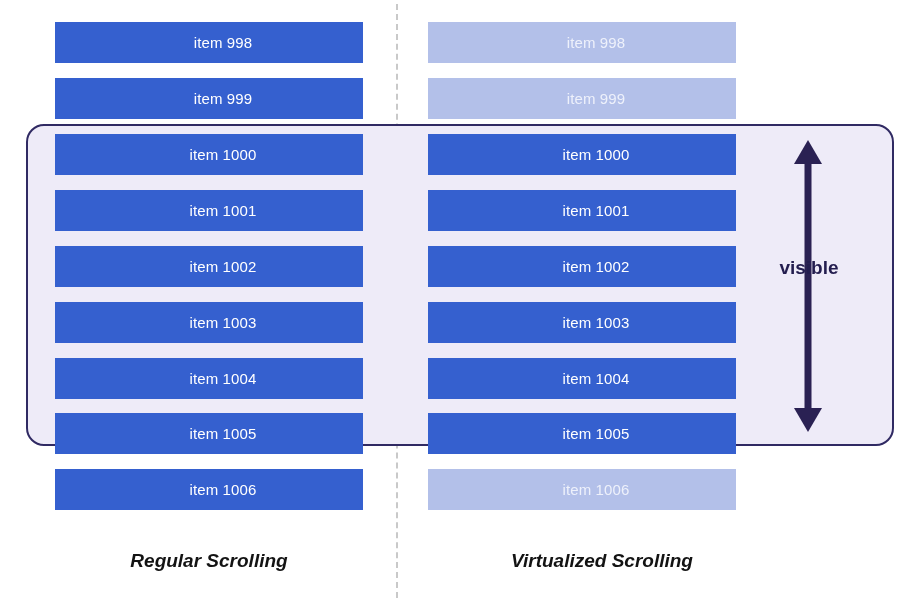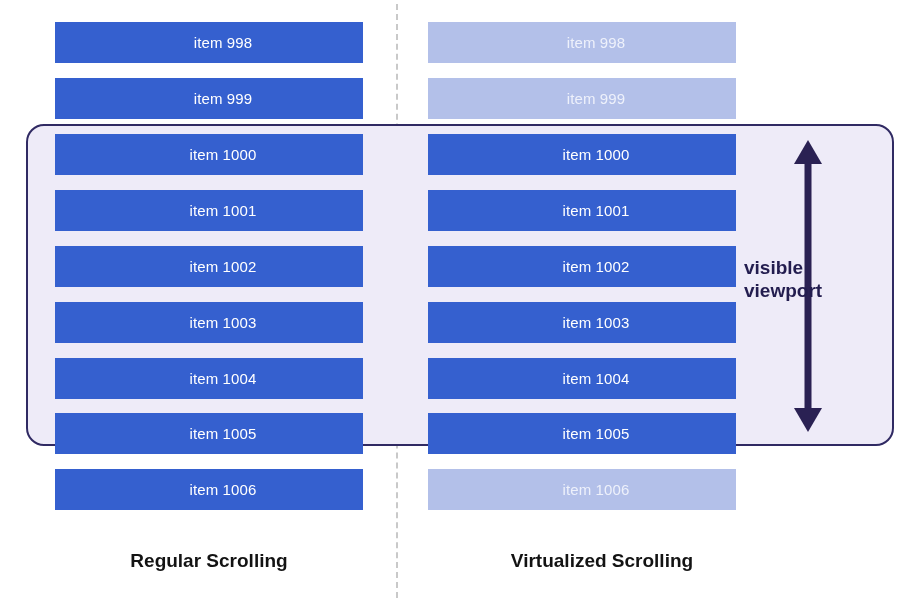--- a/index.html
+++ b/index.html
@@ -84,37 +84,38 @@
     height: 292px;
     z-index: 4;
   }
   .arrow-wrap svg { display: block; }
 
   .viewport-caption {
     position: absolute;
     left: 744px;
     top: 256px;
     width: 130px;
-    text-align: left;
+    text-align: center;
     font-size: 19px;
     font-weight: bold;
     line-height: 23px;
     color: #231d4f;
     z-index: 5;
   }
 
   
   .col-caption {
     position: absolute;
     top: 550px;
     font-size: 19px;
     font-weight: bold;
     color: #131313;
     text-align: center;
     z-index: 3;
+    font-style: italic;
   }
   .col-caption.left  { left: 55px;  width: 308px; }
   .col-caption.right { left: 448px; width: 308px; }
 </style>
 </head>
 <body>
 
 <div id="canvas">
 
   <div class="divider"></div>
@@ -148,19 +149,18 @@
   <div class="arrow-wrap">
     <svg width="34" height="292" viewBox="0 0 34 292" xmlns="http://www.w3.org/2000/svg">
       <line x1="17" y1="16" x2="17" y2="276" stroke="#2a2153" stroke-width="7"></line>
       <polygon points="17,0 31,24 3,24" fill="#2a2153"></polygon>
       <polygon points="17,292 31,268 3,268" fill="#2a2153"></polygon>
     </svg>
   </div>
 
   <div class="viewport-caption">
     <div>visible</div>
-    <div>viewport</div>
   </div>
 
   <div class="col-caption left">Regular Scrolling</div>
   <div class="col-caption right">Virtualized Scrolling</div>
 
 </div>
 
 </body></html>

